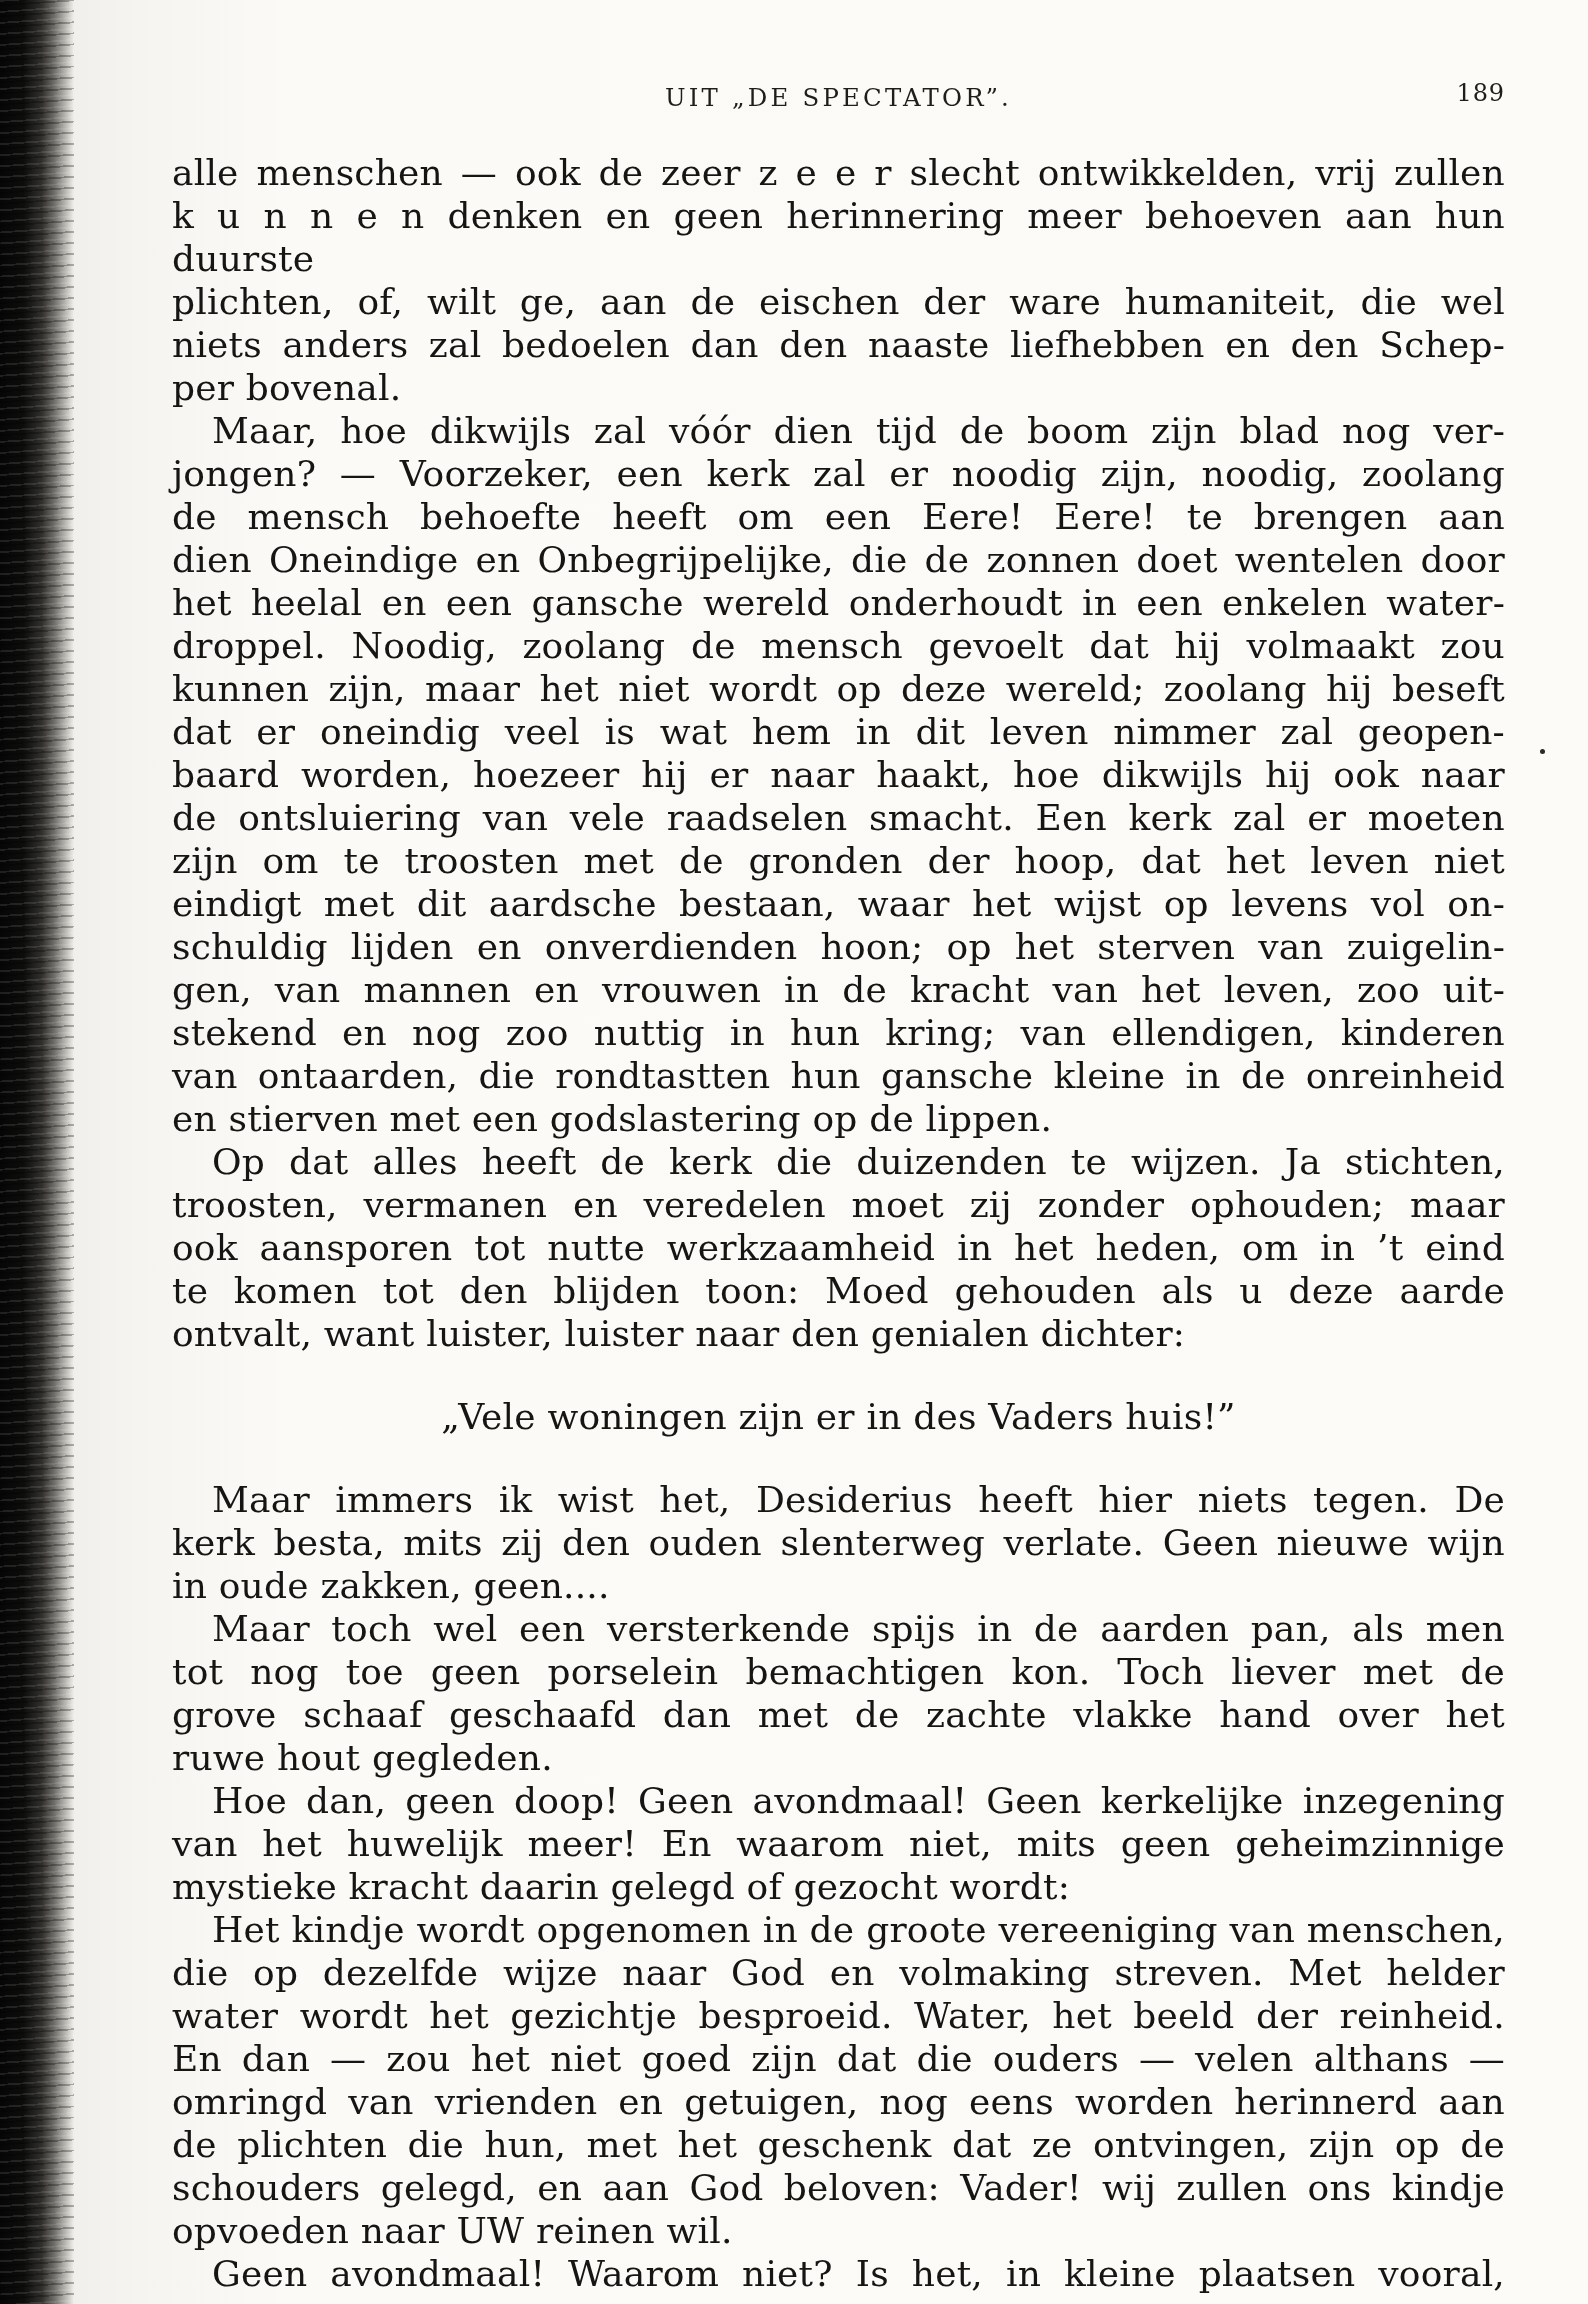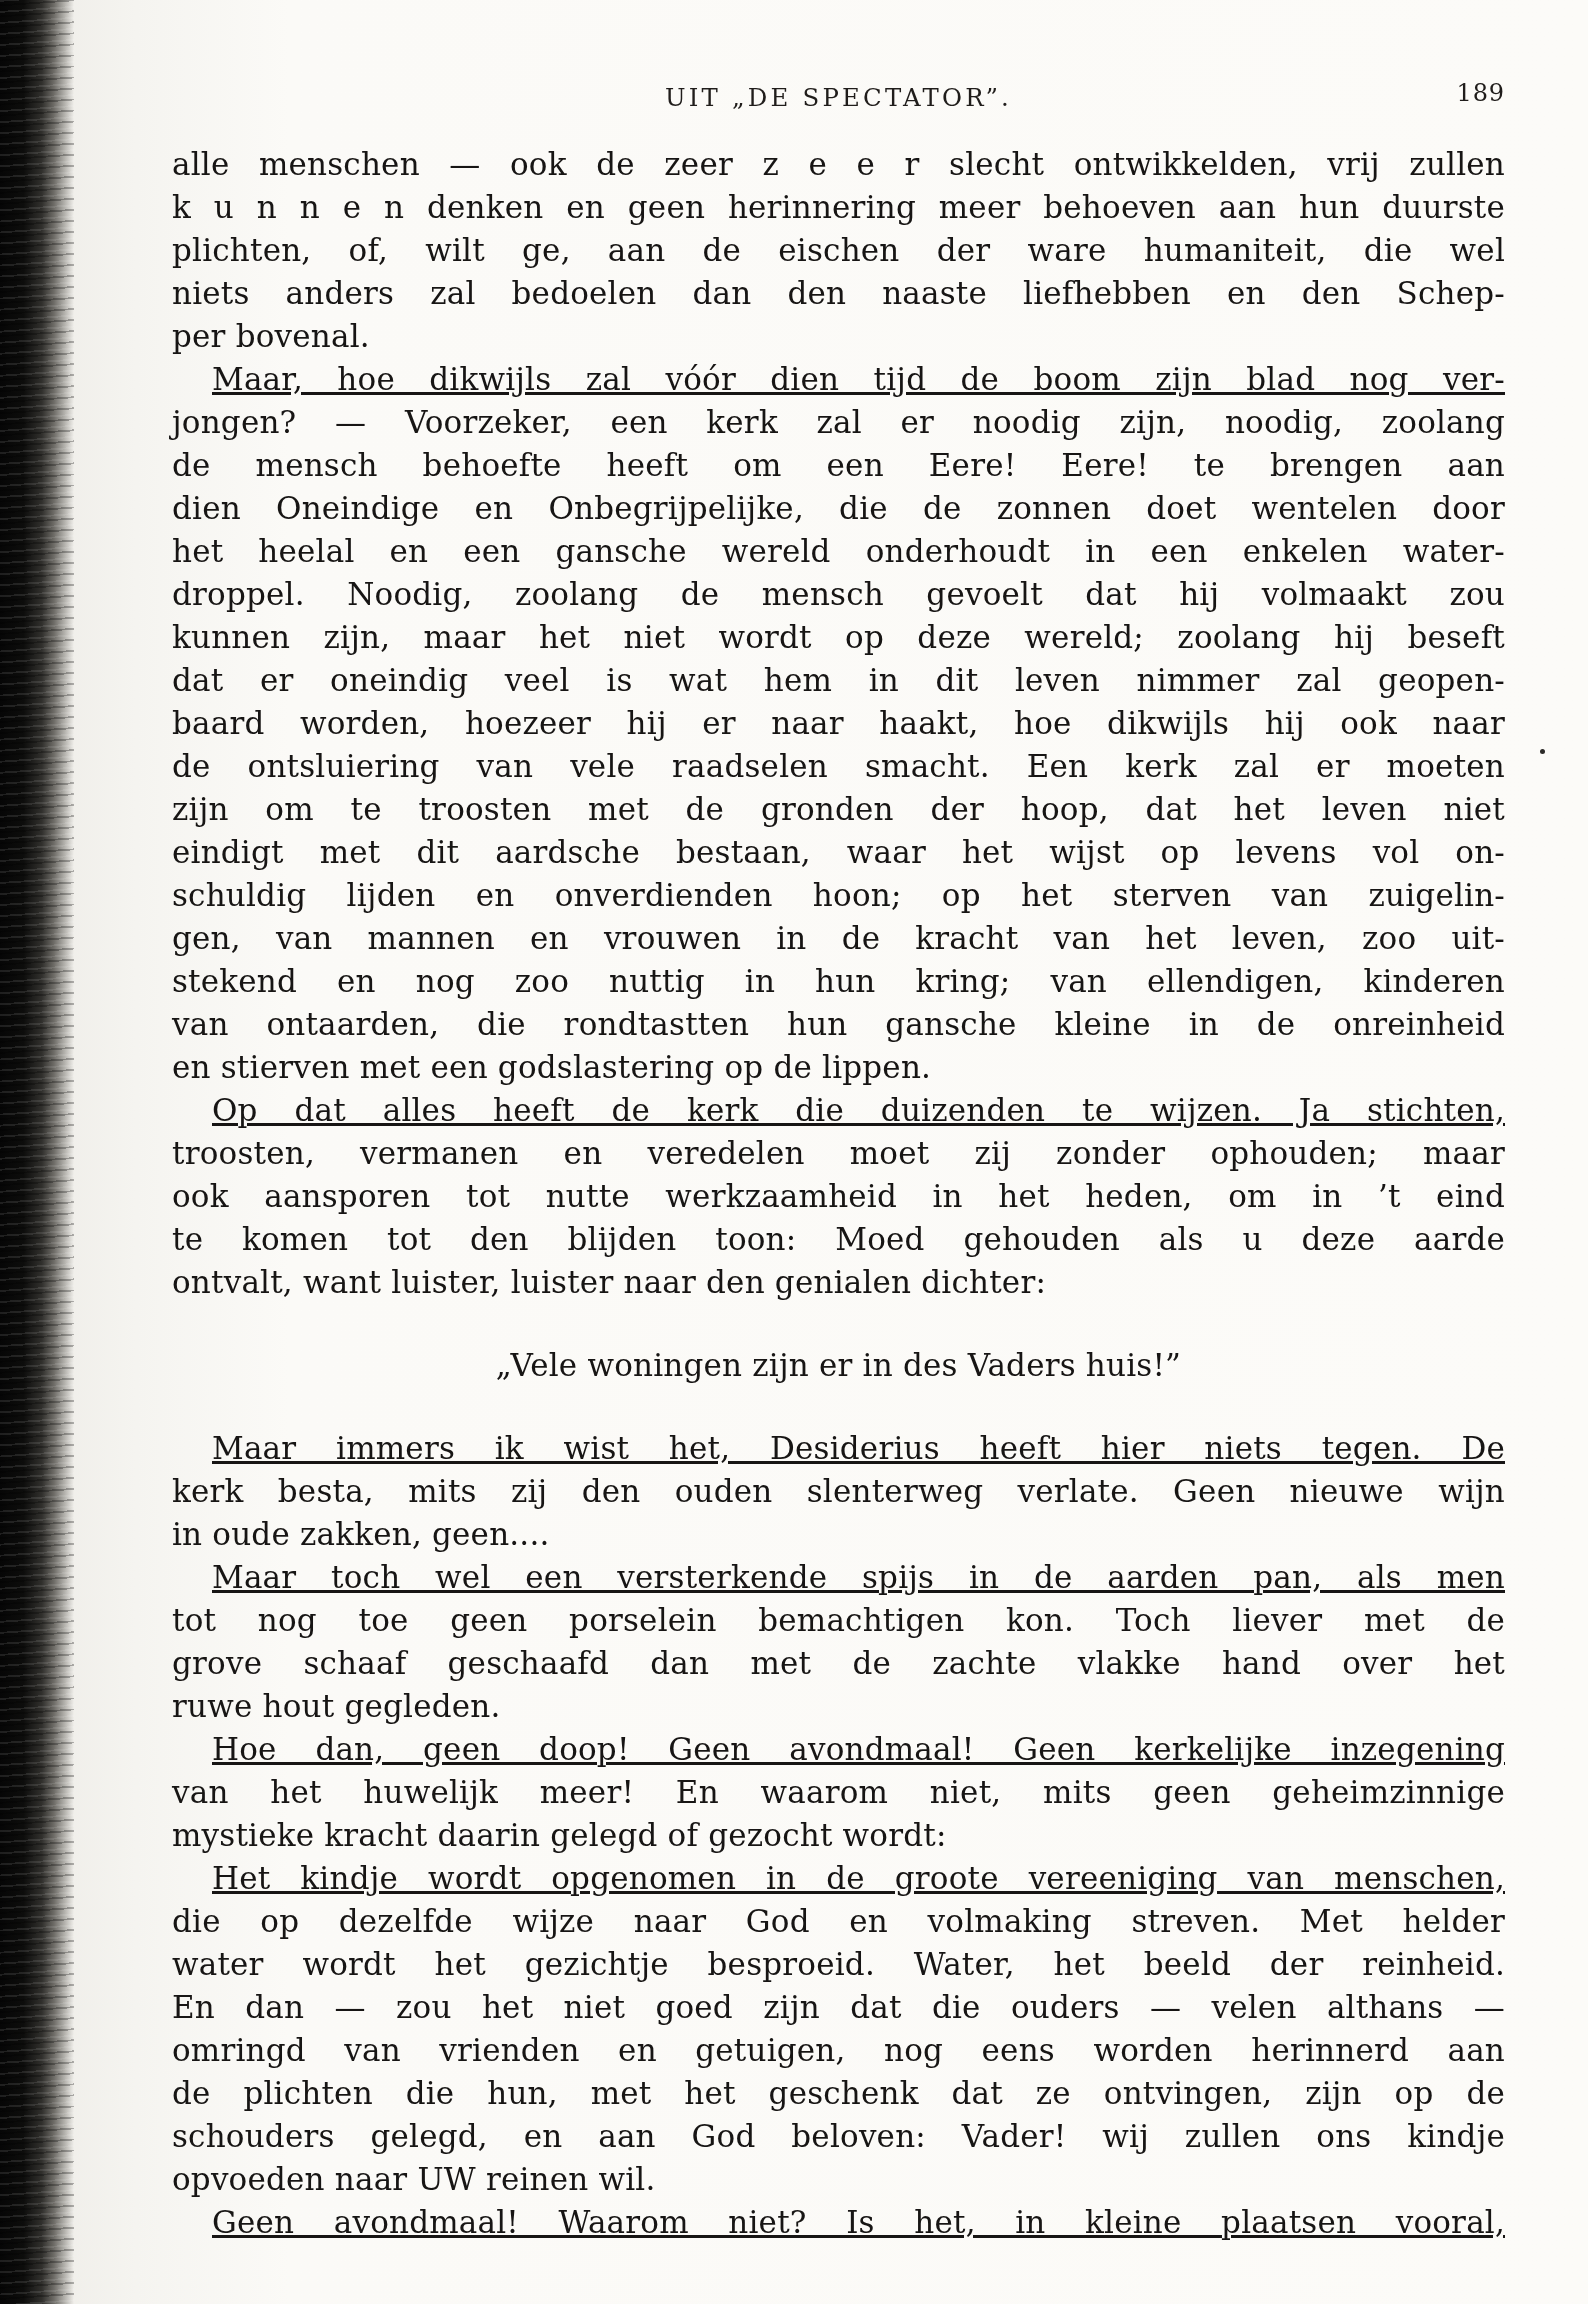--- a/index.html
+++ b/index.html
@@ -38,28 +38,28 @@
     position: absolute; left: 172px; right: 83px; top: 83px;
   }
   .header {
     position: relative; height: 40px;
     font-size: 24.4px; letter-spacing: 3.2px;
     color: #201d1b;
   }
   .header .title { position: absolute; left: 0; right: 0; text-align: center; }
   .header .pagenum { position: absolute; right: 0; top: -3.6px; font-size: 24px; letter-spacing: 0.9px; }
   .bodytext {
-    margin-top: 20px;
-    font-size: 31px;
+    margin-top: 28px;
+    font-size: 36px;
     line-height: 43px;
     letter-spacing: 0.2px;
   }
   .line { text-align: justify; text-align-last: justify; }
   .line.last { text-align-last: left; }
-  .para.indent .line.first { text-indent: 40px; text-decoration: underline; }
+  .para.indent .line.first { text-indent: 40px; }
   .para.quote { margin: 40px 0; }
   .para.quote .line { text-align: right; text-align-last: center; }
 </style>
 </head>
 <body>
 
 <div class="page">
   <div class="binding"></div>
   <div class="speck"></div>
   <div class="content">

